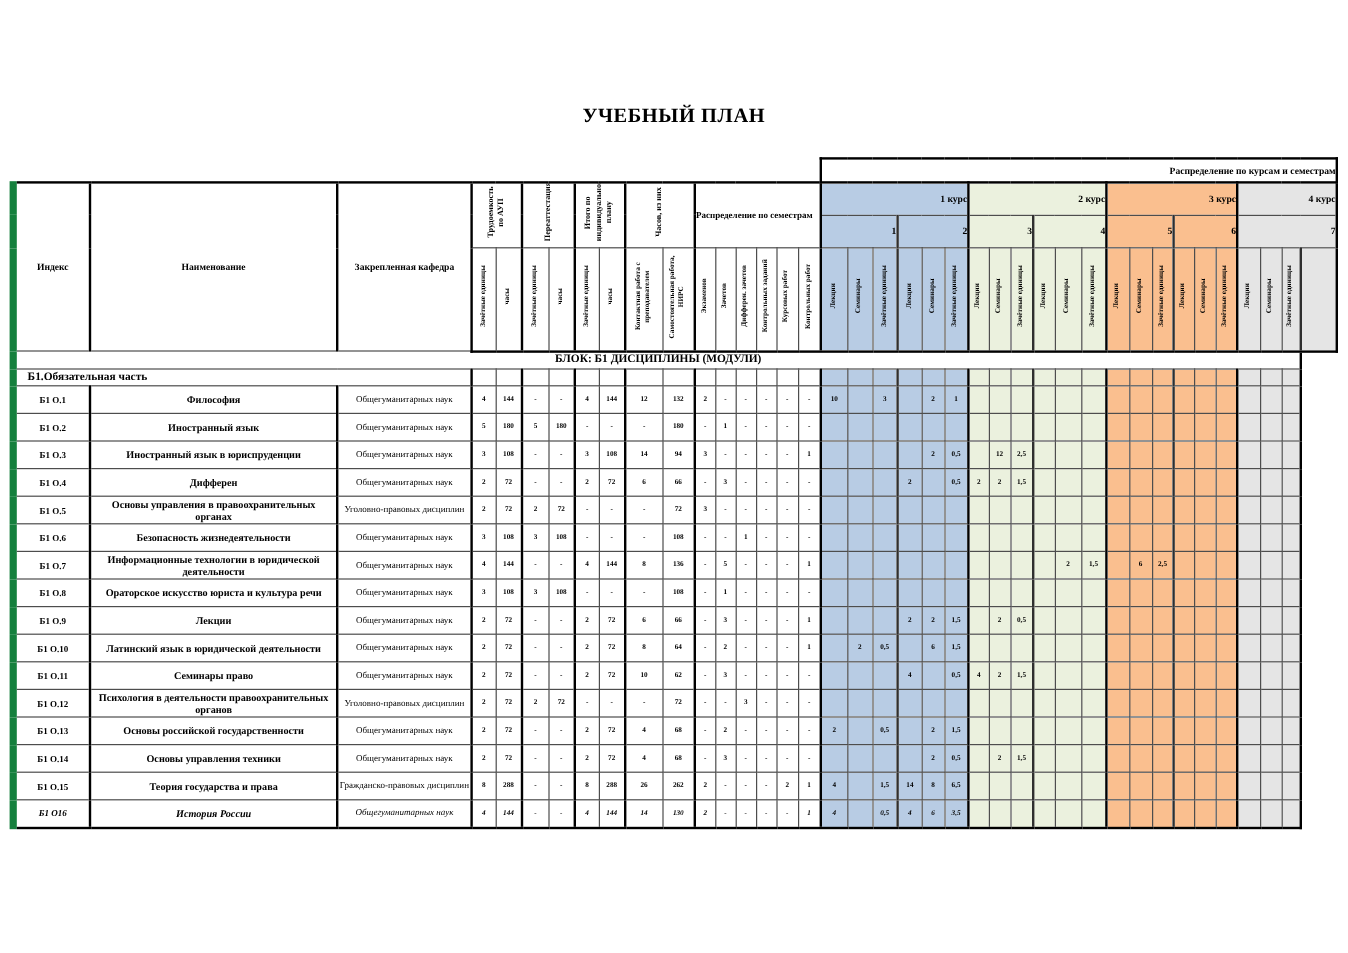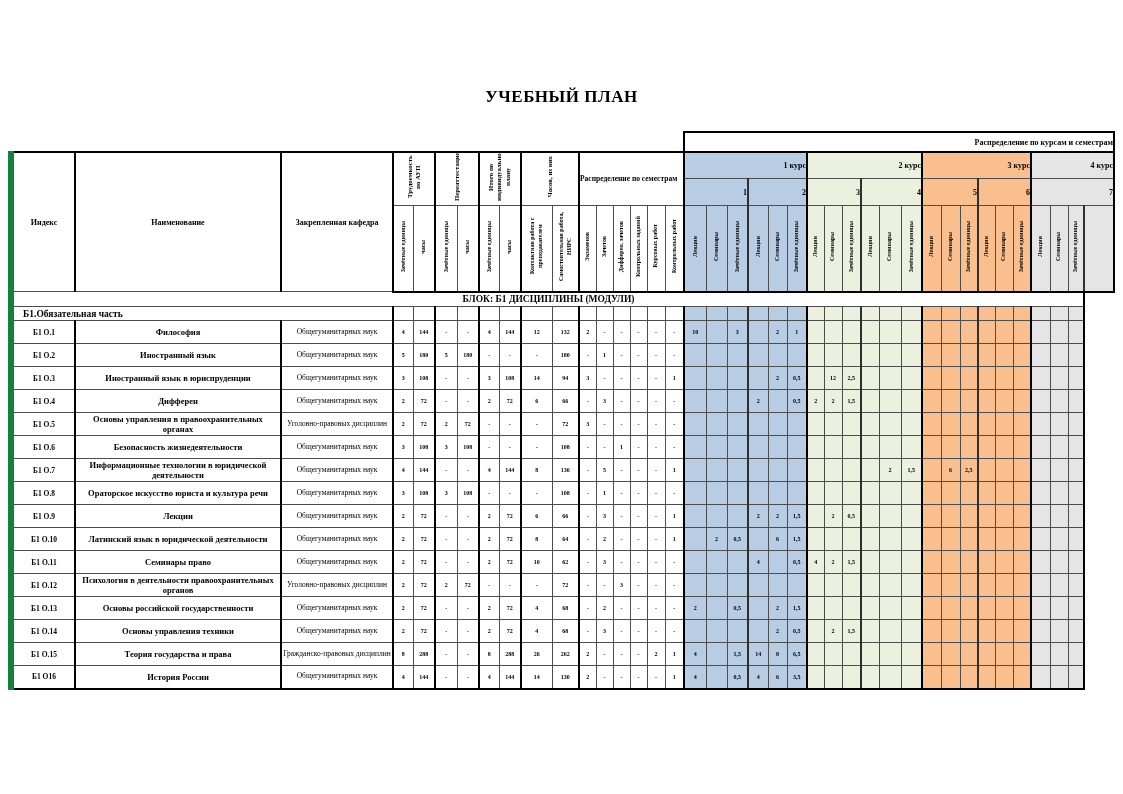--- a/index.html
+++ b/index.html
@@ -30,21 +30,21 @@
   .blockhdr{font-size:9.5px;font-weight:bold;text-align:center;}
   
   .c1{background:#b8cce4;} .c2{background:#ebf1de;} .c3{background:#fabf8f;} .c4{background:#e5e5e5;}
   
   .gb{border-left:2px solid #000;}
   .cb{border-left:2px solid #000;}
   .sb{border-left:2px solid #2f2f2f;}
   .lb{border-left:6px solid #15803d;}
   .rb{border-right:2px solid #000;}
   .tb{border-top:2px solid #000;}
-  .bb{border-bottom:2px solid #000;}
+  .bb{border-bottom:2px solid #000;font-style:italic;}
   .nb{border:none;background:#fff;}
   thead tr.r4 th{border-bottom:2px solid #000;}
 </style>
 </head>
 <body>
 
 <div class="title">УЧЕБНЫЙ ПЛАН</div>
 
 <table class="plan">
   <colgroup>

